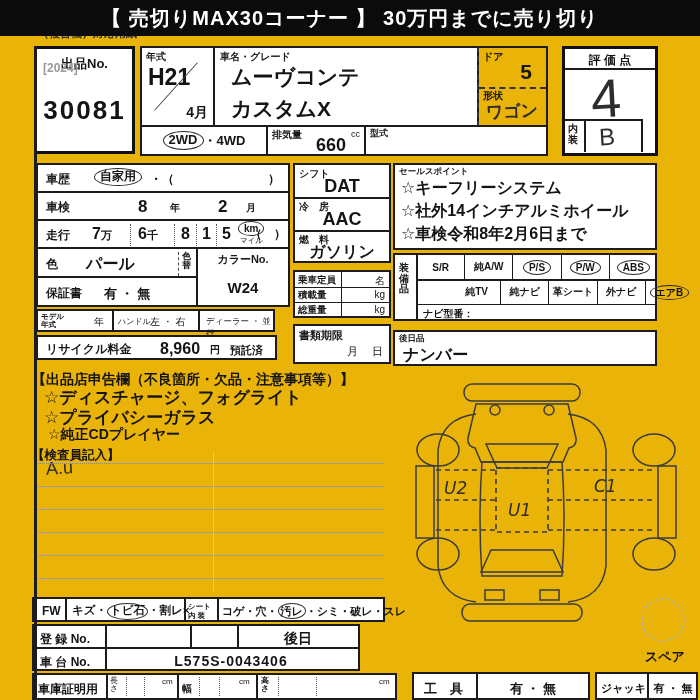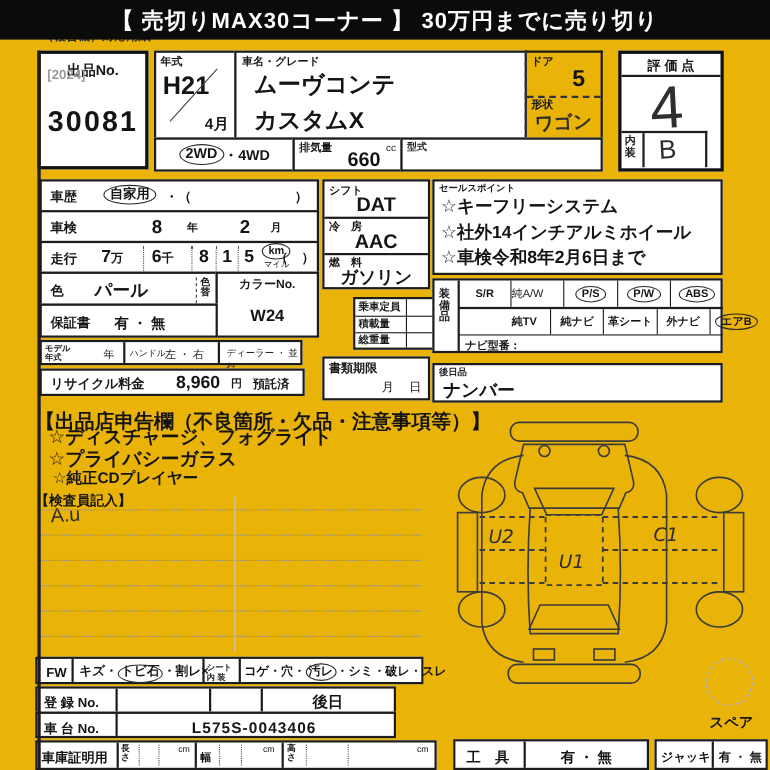--- a/index.html
+++ b/index.html
@@ -150,21 +150,21 @@
     <div class="a lb" style="left:4px;top:3px;">シフト</div>
     <div class="a bold" style="left:0;top:11px;width:100%;text-align:center;font-size:18px;">DAT</div>
     <div class="a cellline" style="left:0;top:32px;width:100%;height:1.8px;"></div>
     <div class="a lb" style="left:4px;top:36px;">冷　房</div>
     <div class="a bold" style="left:0;top:44px;width:100%;text-align:center;font-size:18px;">AAC</div>
     <div class="a cellline" style="left:0;top:65px;width:100%;height:1.8px;"></div>
     <div class="a lb" style="left:4px;top:69px;">燃　料</div>
     <div class="a bold" style="left:0;top:77px;width:100%;text-align:center;font-size:16px;">ガソリン</div>
   </div>
 
-  <div class="b" style="left:293px;top:270px;width:98px;height:48px;margin-left:28px;">
+  <div class="b" style="left:293px;top:270px;width:98px;height:48px;">
     <div class="a lb" style="left:3px;top:3px;font-size:9.5px;">乗車定員</div>
     <div class="a" style="right:4px;top:2px;font-size:10px;">名</div>
     <div class="a cellline" style="left:0;top:14.5px;width:100%;height:1.4px;"></div>
     <div class="a lb" style="left:3px;top:18px;font-size:9.5px;">積載量</div>
     <div class="a" style="right:4px;top:17px;font-size:10px;">kg</div>
     <div class="a cellline" style="left:0;top:30px;width:100%;height:1.4px;"></div>
     <div class="a lb" style="left:3px;top:33px;font-size:9.5px;">総重量</div>
     <div class="a" style="right:4px;top:32px;font-size:10px;">kg</div>
     <div class="a cellline" style="left:46px;top:0;width:1.4px;height:100%;"></div>
   </div>
@@ -182,21 +182,21 @@
     <div class="a bold" style="left:6px;top:59px;font-size:16px;">☆車検令和8年2月6日まで</div>
   </div>
 
   <div class="b" style="left:393px;top:253px;width:264px;height:68px;">
     <div class="a stk lb" style="left:4px;top:8px;width:13px;font-size:10px;">装備品</div>
     <div class="a cellline" style="left:21px;top:0;width:1.6px;height:100%;"></div>
     <div class="a" style="left:22px;top:0;width:240px;height:24px;display:flex;">
       <div style="flex:1;border-right:1.6px solid #1c1c1c;display:flex;align-items:center;justify-content:center;font-size:10px;font-weight:700;">
           <span>S/R</span>
         </div>
-      <div style="flex:1;border-right:1.6px solid #1c1c1c;display:flex;align-items:center;justify-content:flex-start;font-size:10px;font-weight:400;">
+      <div style="flex:1;border-right:1.6px solid #1c1c1c;display:flex;align-items:center;justify-content:center;font-size:10px;font-weight:700;">
           <span>純A/W</span>
         </div>
       <div style="flex:1;border-right:1.6px solid #1c1c1c;display:flex;align-items:center;justify-content:center;font-size:10px;font-weight:700;">
           <span class="circ">P/S</span>
         </div>
       <div style="flex:1;border-right:1.6px solid #1c1c1c;display:flex;align-items:center;justify-content:center;font-size:10px;font-weight:700;">
           <span class="circ">P/W</span>
         </div>
       <div style="flex:1;display:flex;align-items:center;justify-content:center;font-size:10px;font-weight:700;">
           <span class="circ">ABS</span>
@@ -222,21 +222,21 @@
     </div>
     <div class="a cellline" style="left:22px;top:48.5px;width:240px;height:1.6px;"></div>
     <div class="a" style="left:28px;top:52px;font-size:10px;font-weight:700;">ナビ型番：</div>
   </div>
 
   <div class="b" style="left:393px;top:330px;width:264px;height:36px;">
     <div class="a lb" style="left:4px;top:2px;font-size:8.5px;">後日品</div>
     <div class="a bold" style="left:8px;top:13px;font-size:16px;">ナンバー</div>
   </div>
 
-  <div class="a bold" style="left:32px;top:371px;font-size:18px;text-align:center;">【出品店申告欄（不良箇所・欠品・注意事項等）】</div>
+  <div class="a bold" style="left:32px;top:371px;font-size:14px;text-align:center;">【出品店申告欄（不良箇所・欠品・注意事項等）】</div>
   <div class="a bold" style="left:44px;top:386px;font-size:17px;">☆ディスチャージ、フォグライト</div>
   <div class="a bold" style="left:44px;top:406px;font-size:17px;">☆プライバシーガラス</div>
   <div class="a bold" style="left:48px;top:426px;font-size:14px;">☆純正CDプレイヤー</div>
 
   <div class="a bold" style="left:32px;top:447px;font-size:12.5px;">【検査員記入】</div>
   <div class="a hand" style="left:46px;top:458px;font-size:18px;">A.u</div>
   <div class="rule" style="left:38px;top:463px;width:345px;"></div>
   <div class="rule" style="left:38px;top:486px;width:345px;"></div>
   <div class="rule" style="left:38px;top:509px;width:345px;"></div>
   <div class="rule" style="left:38px;top:532px;width:345px;"></div>
@@ -311,21 +311,21 @@
   <div class="b" style="left:32px;top:647px;width:328px;height:24px;">
     <div class="a bold" style="left:6px;top:5px;font-size:12px;">車 台 No.</div>
     <div class="a cellline" style="left:71px;top:0;width:1.6px;height:100%;"></div>
     <div class="a bold" style="left:72px;top:4px;width:250px;text-align:center;font-size:14px;letter-spacing:1px;">L575S-0043406</div>
   </div>
 
 
   <div class="b" style="left:32px;top:673px;width:365px;height:27px;">
     <div class="a bold" style="left:4px;top:6px;font-size:12px;">車庫証明用</div>
     <div class="a cellline" style="left:72px;top:0;width:1.6px;height:100%;"></div>
-    <div class="a stk" style="left:76px;top:2px;width:9px;font-size:8px;font-weight:700;">長さ</div>
+    <div class="a stk" style="left:76px;top:2px;width:9px;font-size:8px;font-weight:400;">長さ</div>
     <div class="dot-v" style="left:92px;top:2px;height:19px;"></div>
     <div class="dot-v" style="left:110px;top:2px;height:19px;"></div>
     <div class="a" style="left:128px;top:2px;font-size:8px;">cm</div>
     <div class="a cellline" style="left:143px;top:0;width:1.6px;height:100%;"></div>
     <div class="a" style="left:148px;top:7px;font-size:10px;font-weight:700;">幅</div>
     <div class="dot-v" style="left:165px;top:2px;height:19px;"></div>
     <div class="dot-v" style="left:185px;top:2px;height:19px;"></div>
     <div class="a" style="left:205px;top:2px;font-size:8px;">cm</div>
     <div class="a cellline" style="left:222px;top:0;width:1.6px;height:100%;"></div>
     <div class="a stk" style="left:227px;top:2px;width:9px;font-size:8px;font-weight:700;">高さ</div>

